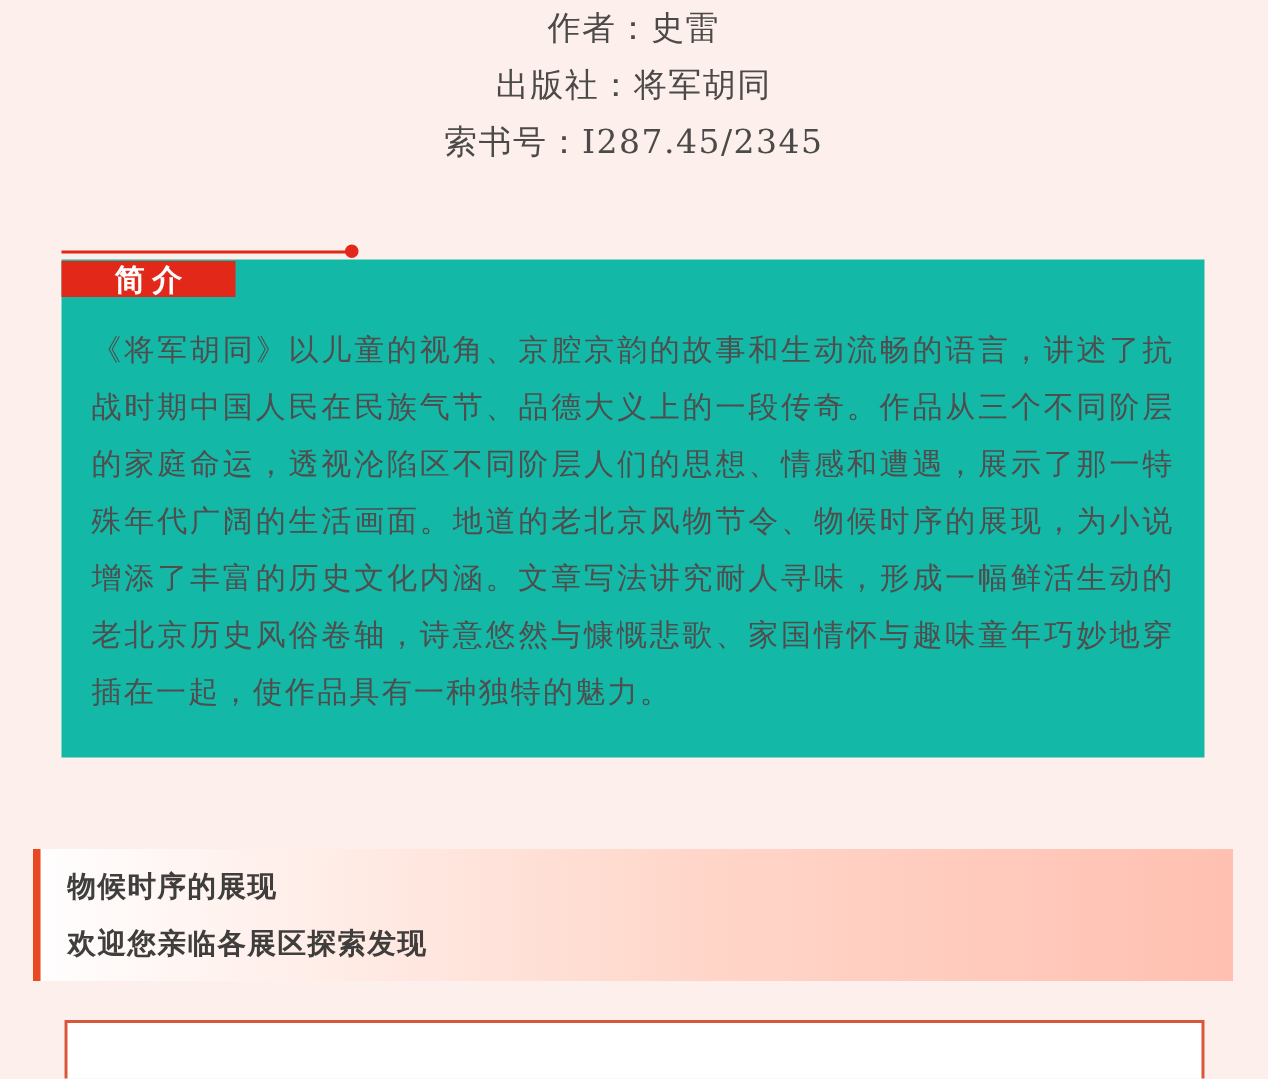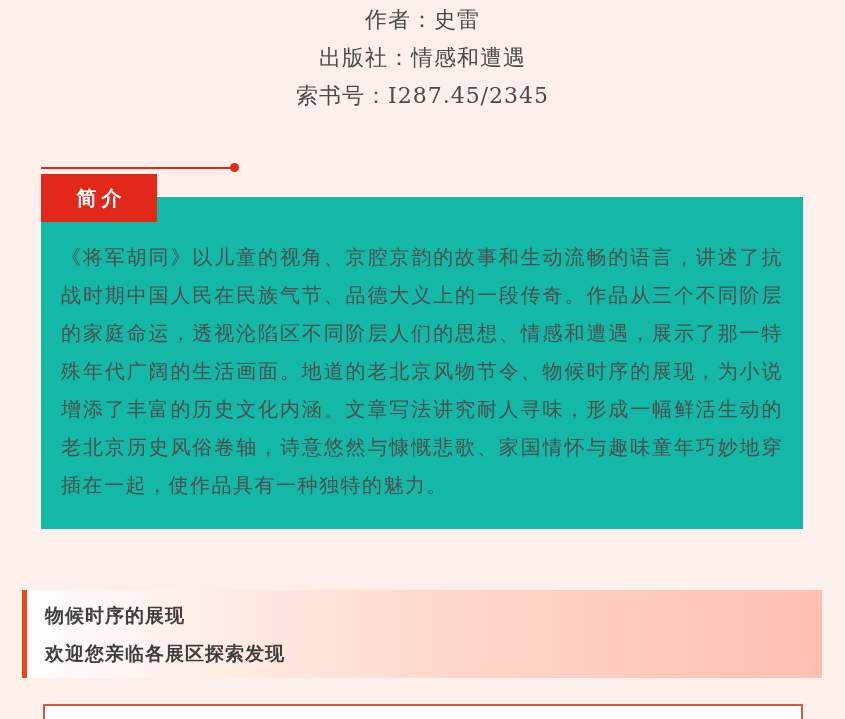--- a/index.html
+++ b/index.html
@@ -45,21 +45,21 @@
     background: #e22818;
     margin-left: -1px;
   }
 
   
   .intro-label {
     position: relative;
     z-index: 2;
     margin: 2px 0 0 41px;
     width: 116px;
-    height: 48px;
+    height: 24px;
     background: #e22818;
     color: #ffffff;
     font-weight: bold;
     font-size: 20px;
     letter-spacing: 5px;
     padding-left: 5px;
     box-sizing: border-box;
     display: flex;
     align-items: center;
     justify-content: center;
@@ -104,21 +104,21 @@
     height: 120px;
     background: #ffffff;
     border: 2px solid #d8573a;
   }
 </style>
 </head>
 <body>
 
 <div class="book-meta">
   <div>作者：史雷</div>
-  <div>出版社：情感和遭遇</div>
+  <div>出版社：将军胡同</div>
   <div>索书号：I287.45/2345</div>
 </div>
 
 <div class="deco-row">
   <div class="deco-line"></div>
   <div class="deco-dot"></div>
 </div>
 
 <div class="intro-label">
   <span>简介</span>

